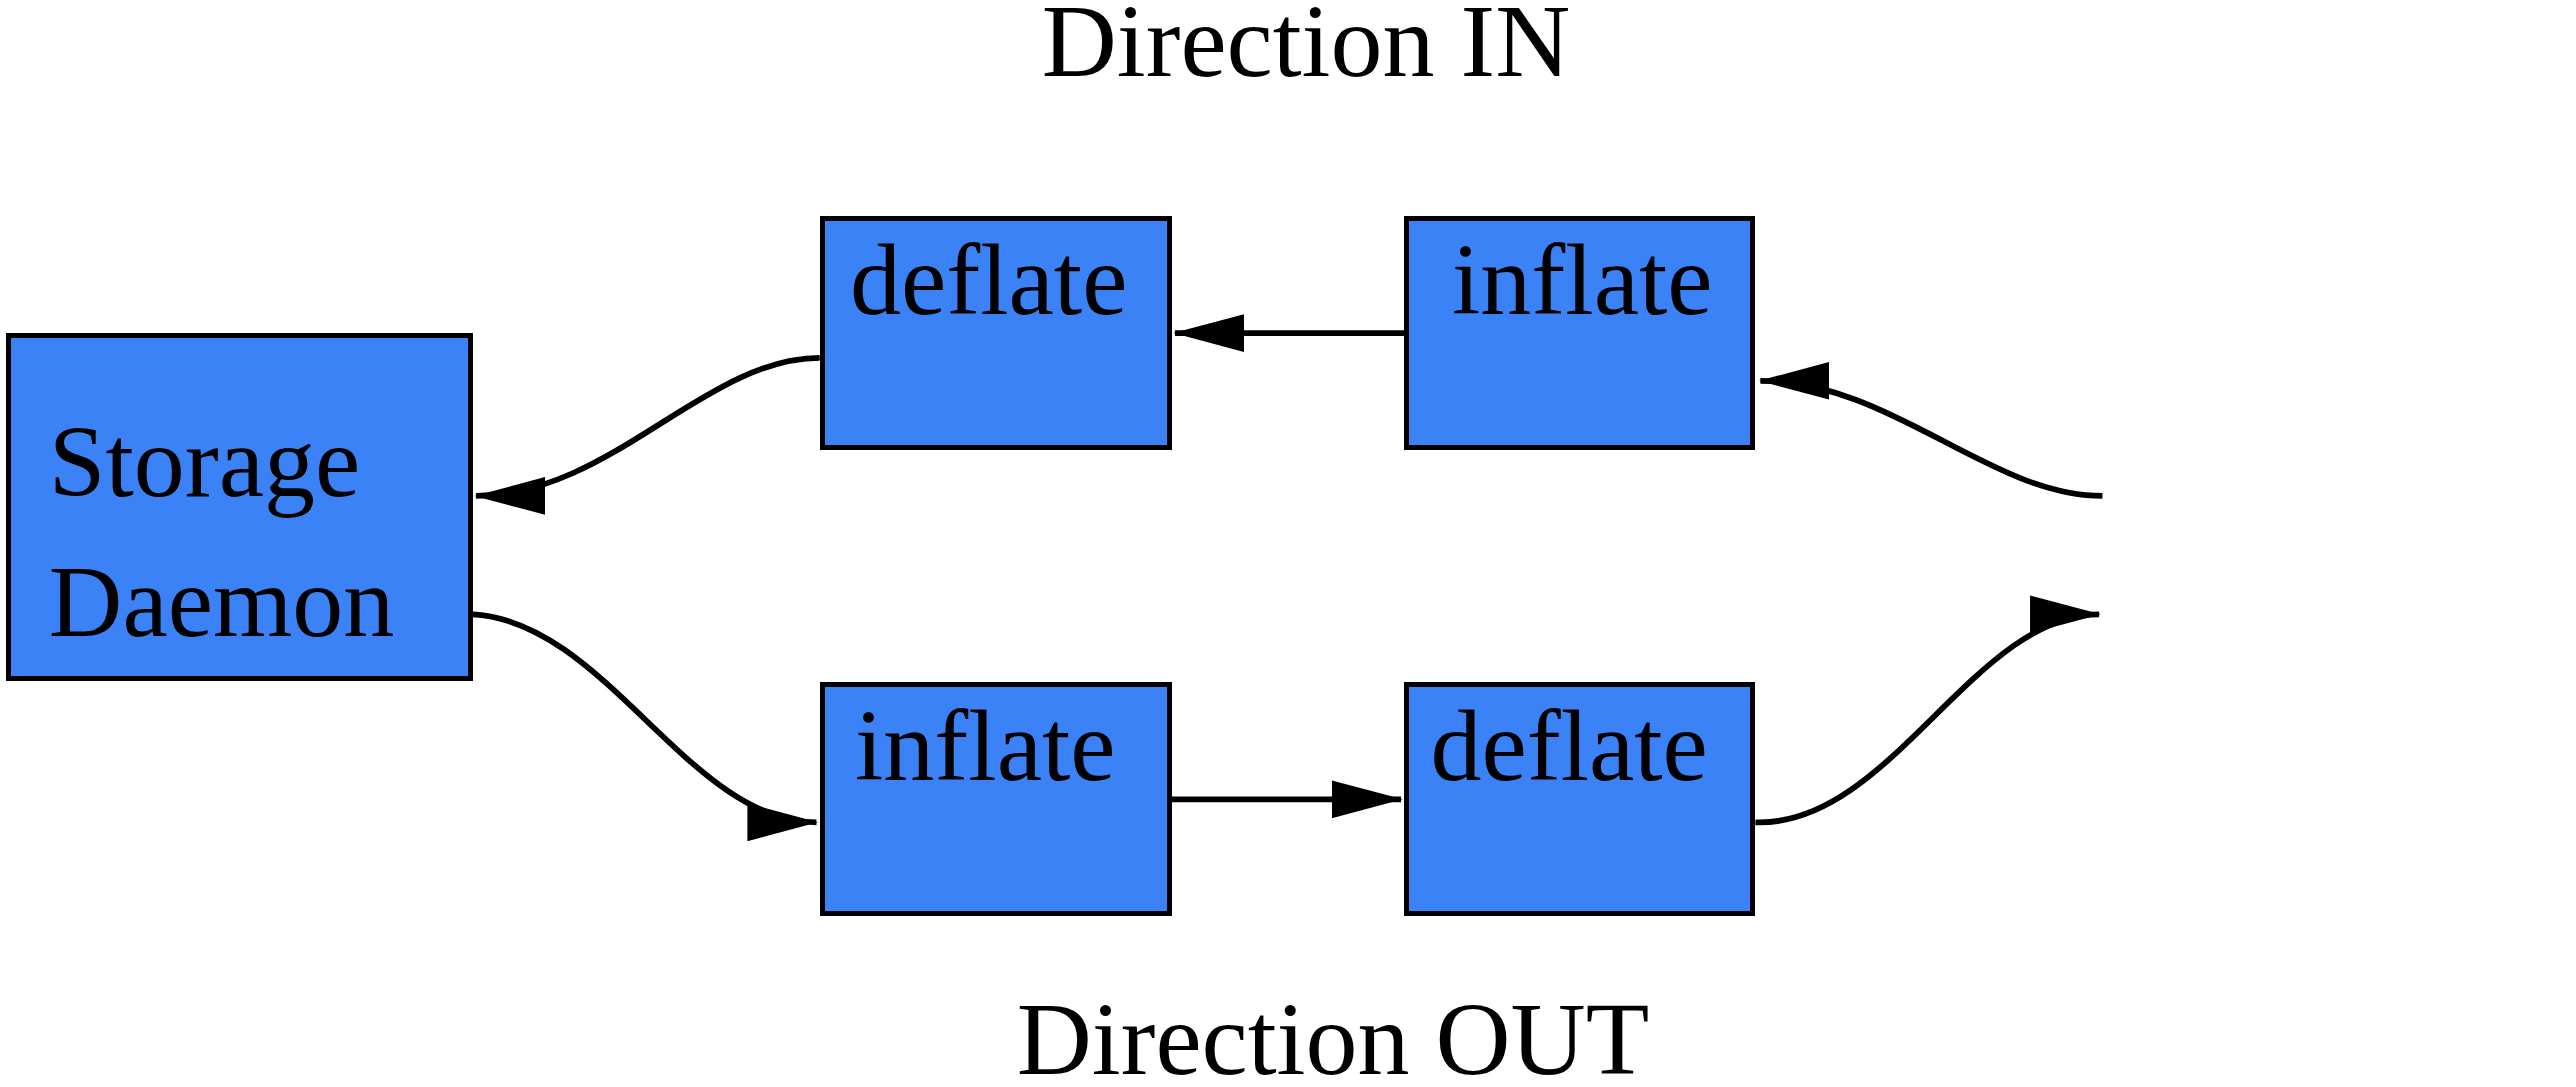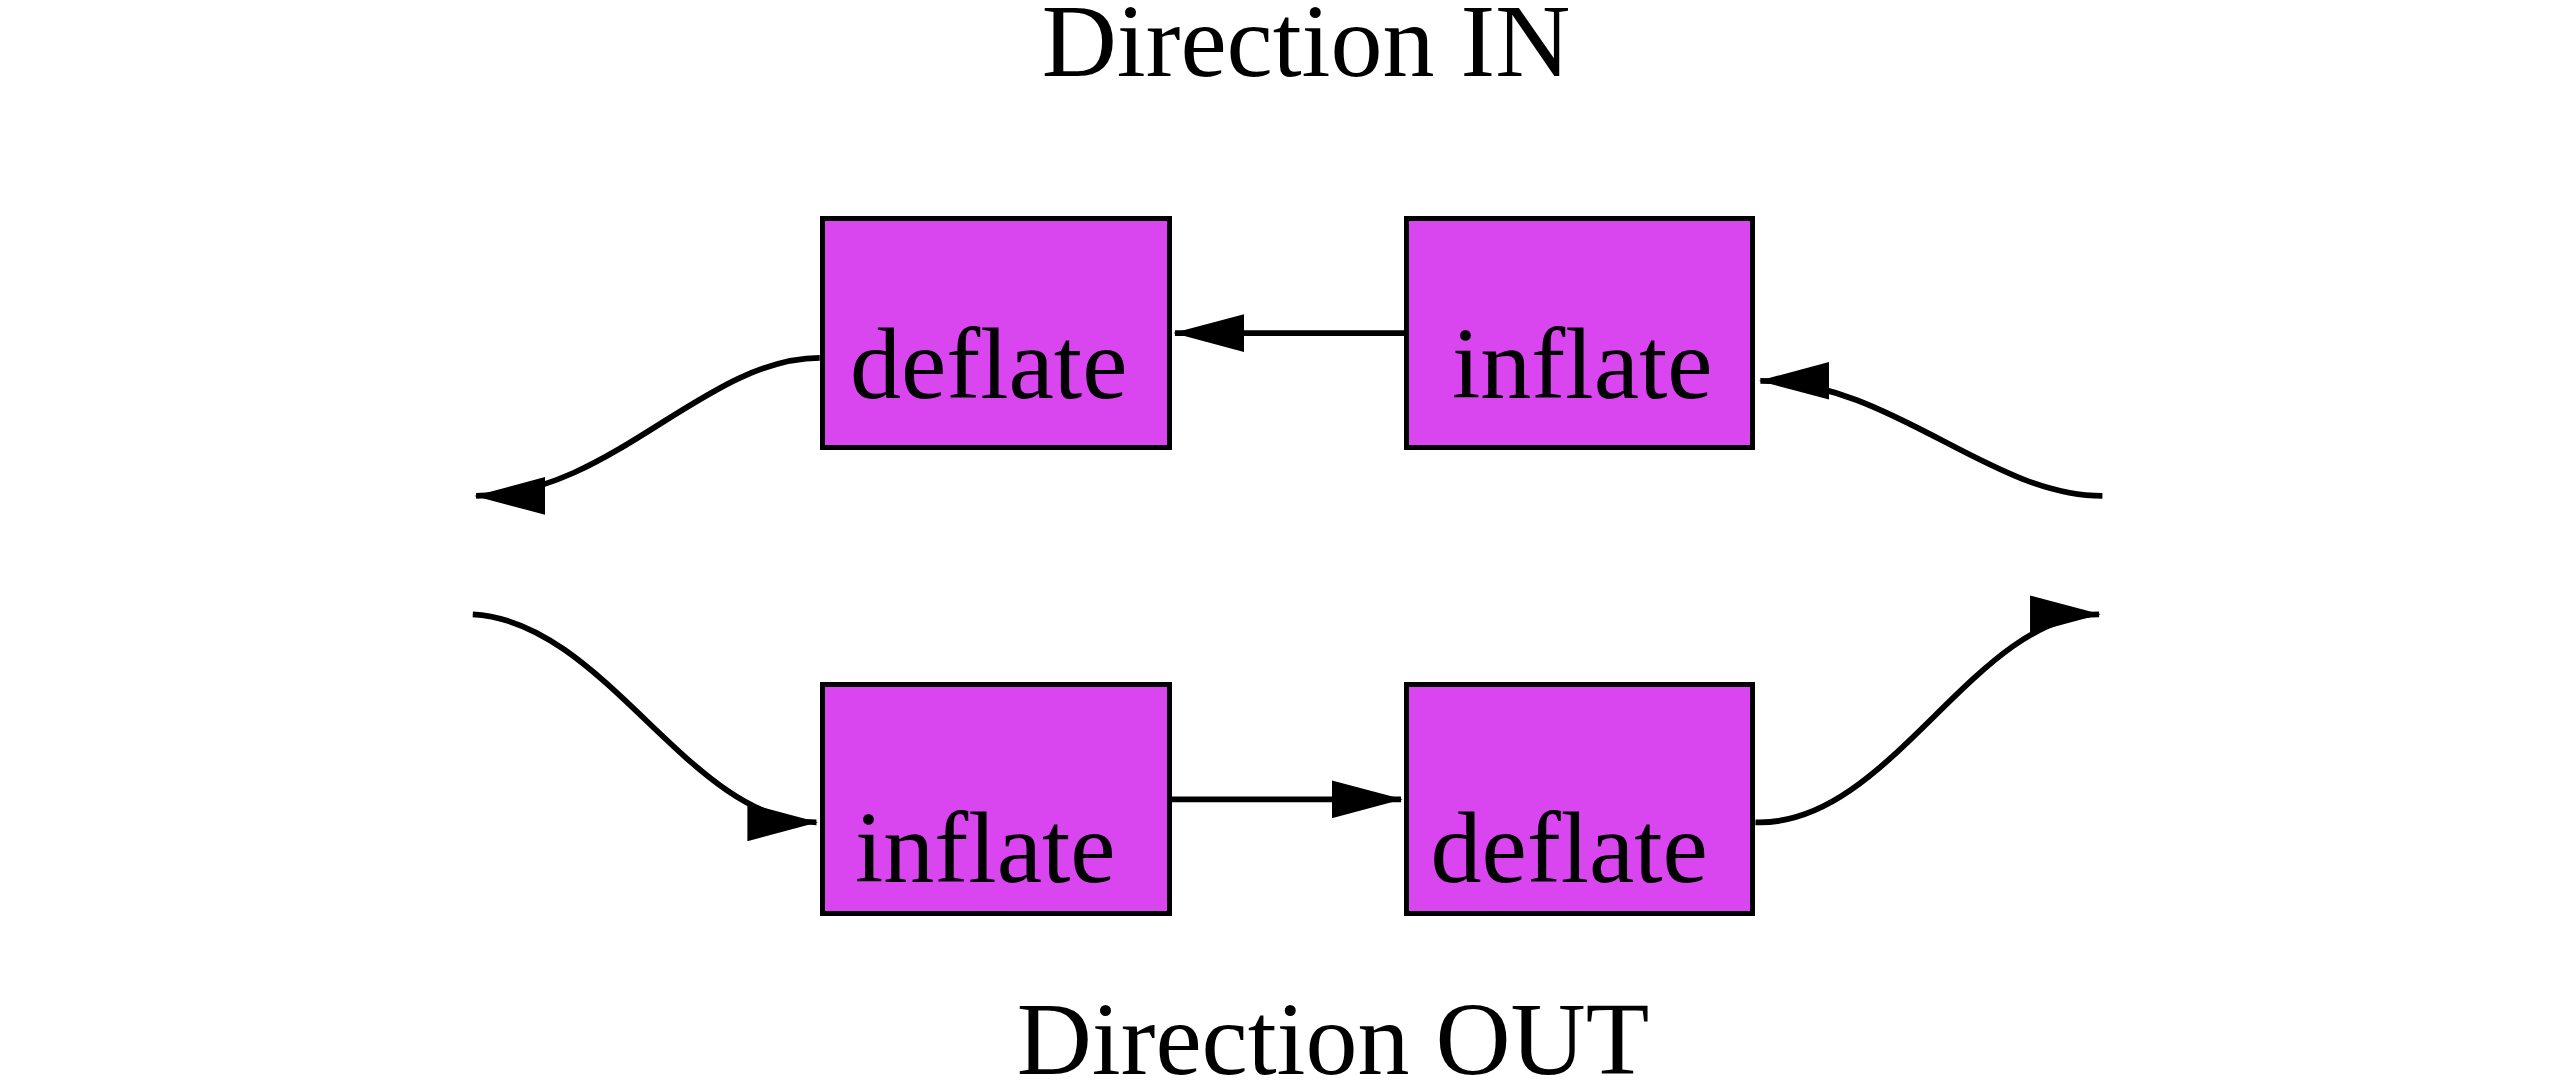--- a/index.html
+++ b/index.html
@@ -21,23 +21,23 @@
     line-height: 104px;
     white-space: nowrap;
     transform: translateX(-50%);
   }
   .title-in  { left: 1306px; top: -11.5px; }
   .title-out { left: 1333px; top: 987px; }
   .node {
     position: absolute;
     box-sizing: border-box;
     border: 5.8px solid #000000;
-    background: #d946ef;
+    background: #3b82f6;
     display: flex;
-    align-items: flex-end;
+    align-items: flex-start;
     font-size: 102px;
     line-height: 1.15;
     white-space: nowrap;
   }
   .node-storage {
     left: 5.8px; top: 333px; width: 467px; height: 348px;
     padding-left: 38px; padding-top: 54px;
     line-height: 140px;
     white-space: pre-line;
   }
@@ -74,20 +74,24 @@
     <path d="M 1708 405 L 1429 405" marker-end="url(#ah)"></path>
     <path d="M 997 435 C 858 435 742 603 579 603" marker-end="url(#ah)"></path>
     <path d="M 575 747 C 737 756 838 1000 993 1000" marker-end="url(#ah)"></path>
     <path d="M 1425 972 L 1704 972" marker-end="url(#ah)"></path>
     <path d="M 2135 1000 C 2298 1006 2400 747 2553 747" marker-end="url(#ah)"></path>
   </svg>
 
   <div class="title title-in">Direction IN</div>
   <div class="title title-out">Direction OUT</div>
 
+  <div class="node node-storage">
+    <span>Storage
+Daemon</span>
+  </div>
 
   <div class="node node-deflate-in">
     <span>deflate</span>
   </div>
 
   <div class="node node-inflate-in">
     <span>inflate</span>
   </div>
 
   <div class="node node-inflate-out">

